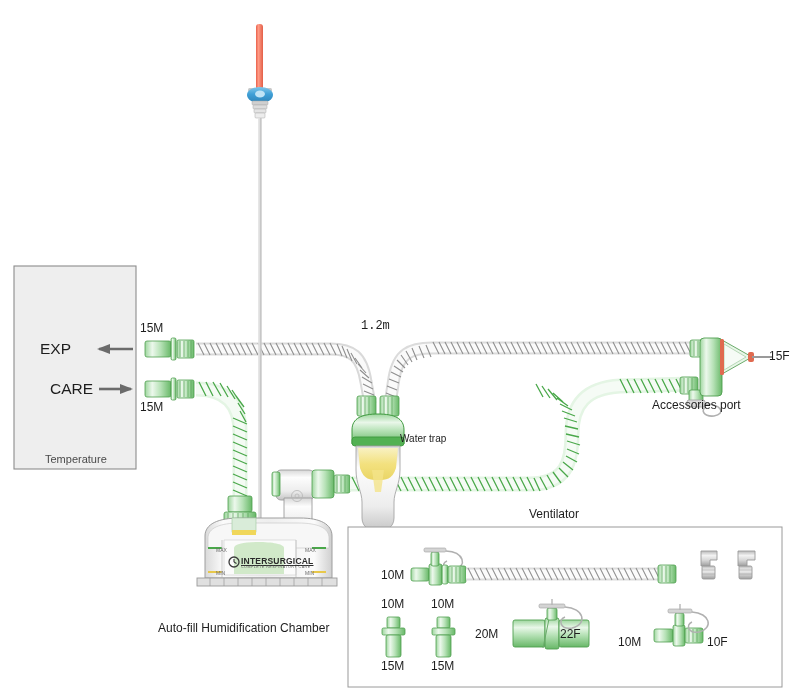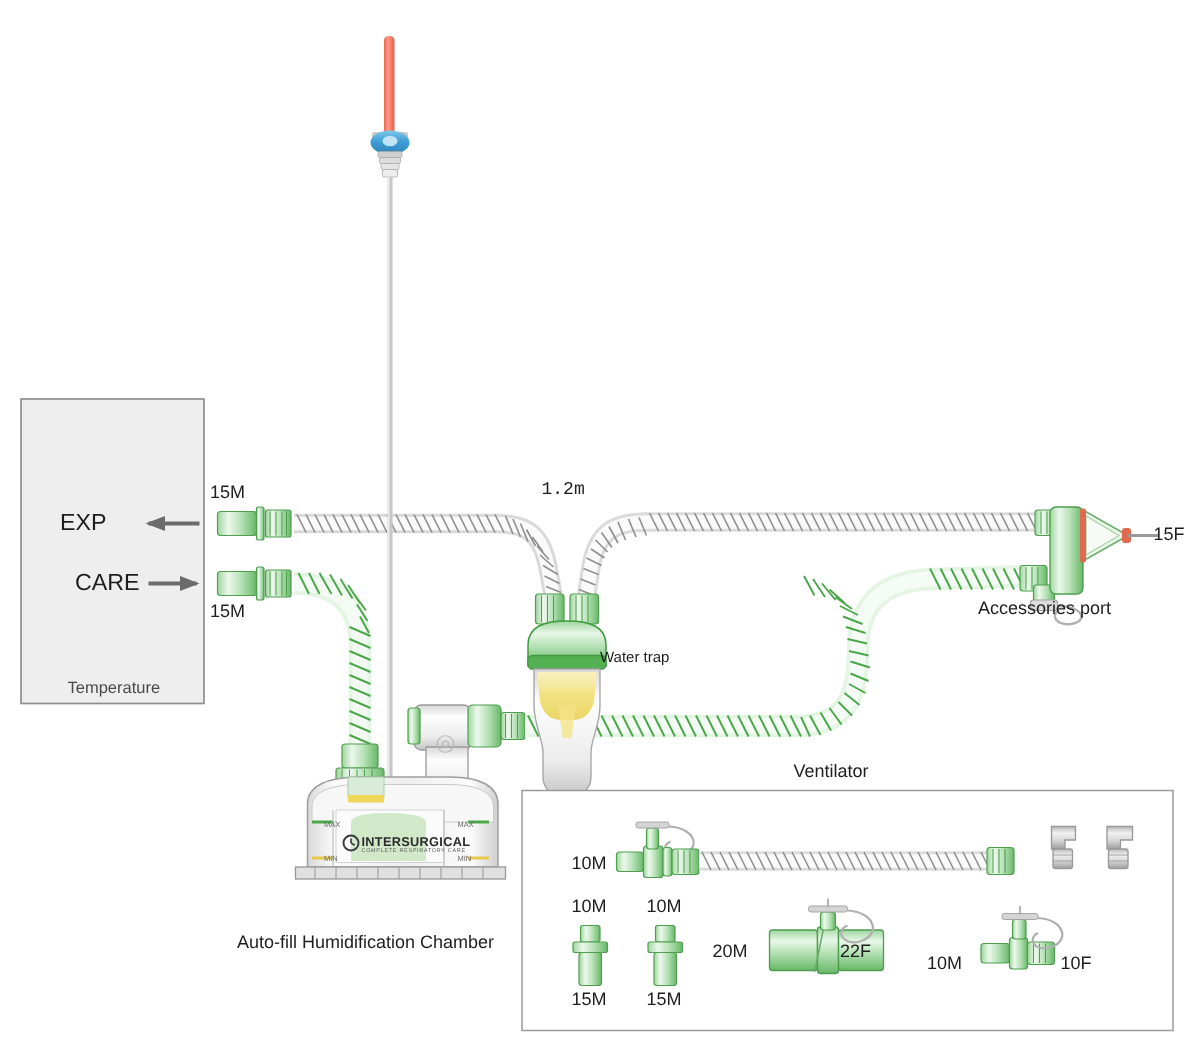--- a/index.html
+++ b/index.html
@@ -449,21 +449,21 @@
   <div class="lbl lbl-12" style="left:361px; top:320px;font-family:Liberation Mono, monospace;">1.2m</div>
 
   <div class="lbl lbl-13" style="left:400px; top:434px;">Water trap</div>
 
   <div class="lbl lbl-12" style="left:769px; top:350px;">15F</div>
 
   <div class="lbl lbl-12" style="left:652px; top:399px;">Accessories port</div>
 
   <div class="lbl lbl-12" style="left:158px; top:622px;">Auto-fill Humidification Chamber</div>
 
-  <div class="lbl" style="left:241px; top:557px; font-size:8.5px; font-weight:bold; letter-spacing:0.2px; color:#2b2b2b;">INTERSURGICAL</div>
+  <div class="lbl" style="left:241px; top:557px; font-size:8.5px; font-weight:bold; letter-spacing:0.2px; color:#2b2b2b;text-decoration:underline;">INTERSURGICAL</div>
   <div class="lbl" style="left:241px; top:566px; font-size:3.6px; letter-spacing:0.5px; color:#5a5a5a;">COMPLETE RESPIRATORY CARE</div>
   <div class="lbl" style="left:216px; top:548px; font-size:5px; color:#6a6a6a;">MAX</div>
   <div class="lbl" style="left:305px; top:548px; font-size:5px; color:#6a6a6a;">MAX</div>
   <div class="lbl" style="left:216px; top:571px; font-size:5px; color:#6a6a6a;">MIN</div>
   <div class="lbl" style="left:305px; top:571px; font-size:5px; color:#6a6a6a;">MIN</div>
 
   <div class="lbl lbl-12" style="left:529px; top:508px;">Ventilator</div>
 
   <div class="lbl lbl-12" style="left:381px; top:569px;">10M</div>
 

